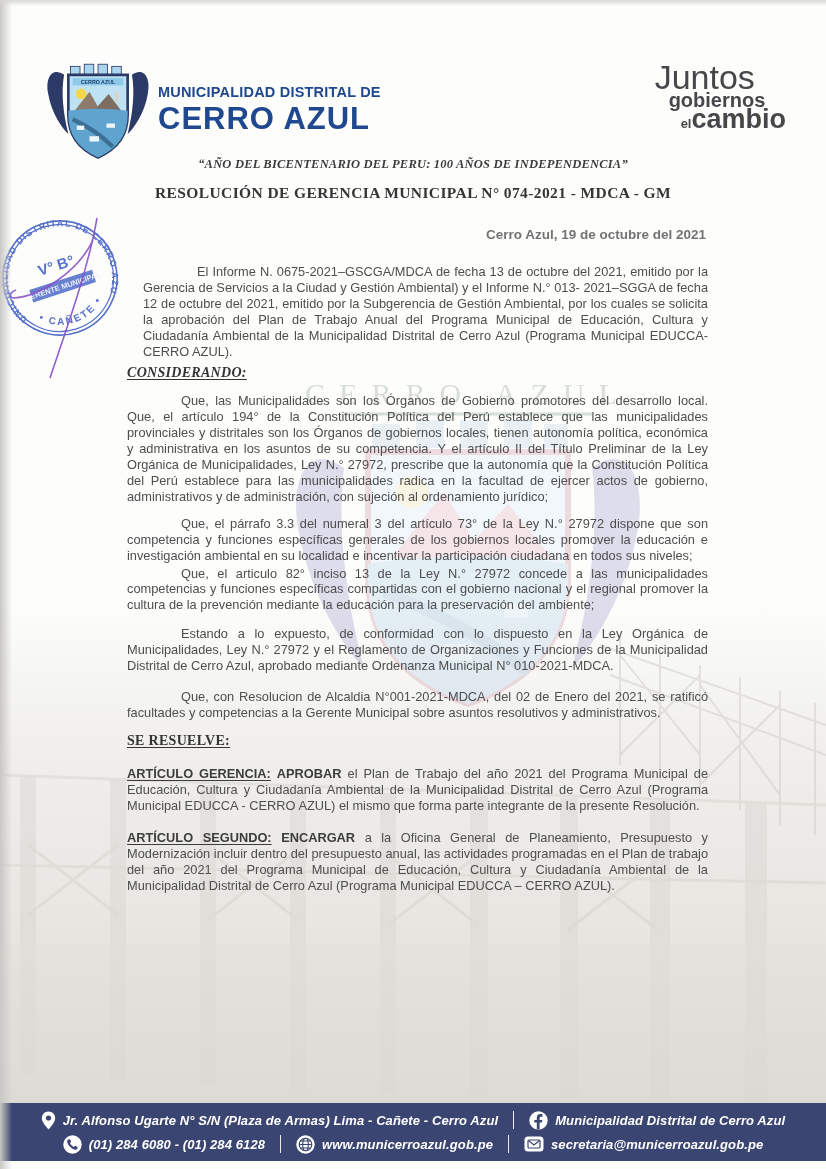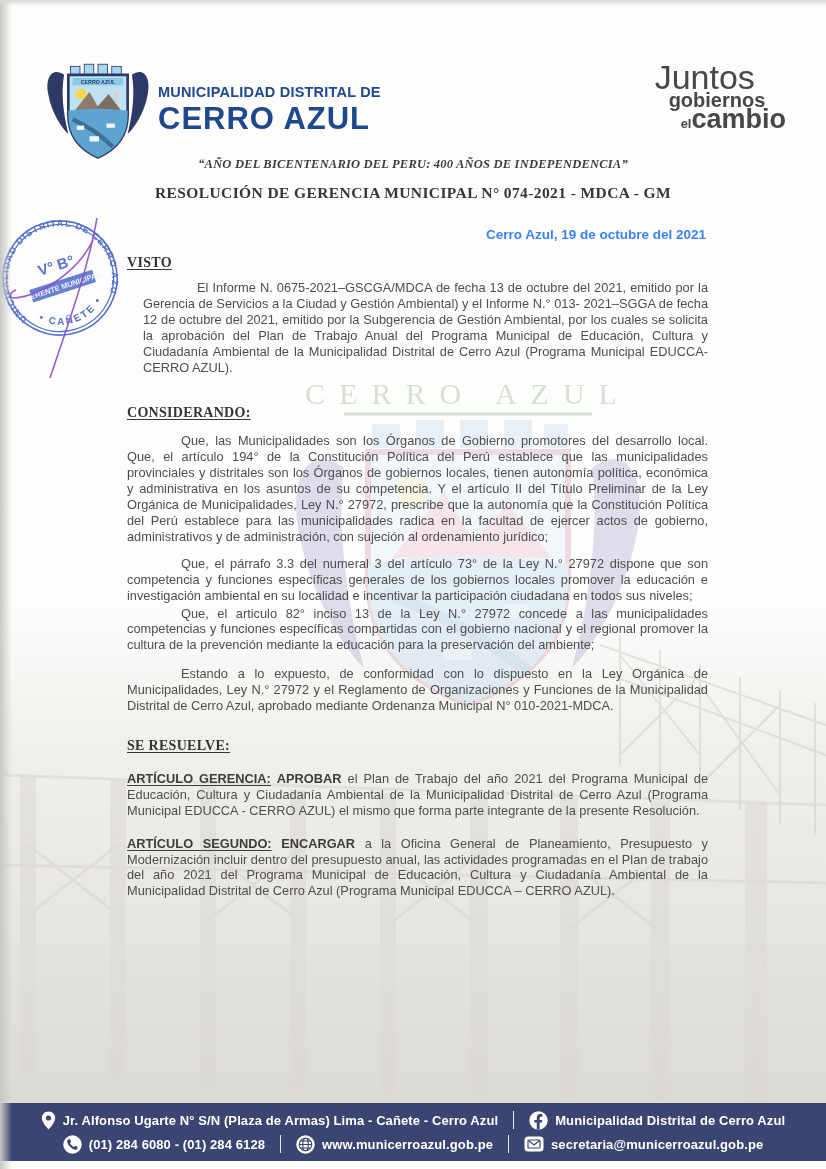--- a/index.html
+++ b/index.html
@@ -28,52 +28,52 @@
   .slogan .l3{margin-left:26px;}
   .slogan .l3 .el{font-size:13px;font-weight:bold;}
   .slogan .l3 .cambio{font-size:27px;font-weight:bold;}
   
   .year-quote{position:absolute;left:0;top:157px;width:100%;text-align:center;z-index:3;
     font-family:"Liberation Serif",serif;font-weight:bold;font-style:italic;
     font-size:12.5px;color:#3c3c3c;letter-spacing:.2px;}
   .res-title{position:absolute;left:0;top:184px;width:100%;text-align:center;z-index:3;
     font-family:"Liberation Serif",serif;font-weight:bold;font-size:15.5px;color:#353535;letter-spacing:.4px;}
   .date-line{position:absolute;right:120px;top:227px;z-index:3;
-    font-weight:bold;font-size:13.5px;color:#3b82f6;}
+    font-weight:bold;font-size:13.5px;color:#737373;}
   
   .stamp-wrap{position:absolute;left:0px;top:200px;width:210px;height:290px;z-index:4;}
   
   .watermark{position:absolute;left:268px;top:368px;z-index:0;opacity:.30;}
   
   .pier{position:absolute;left:0;top:615px;z-index:0;opacity:.55;}
   
   .content{position:absolute;left:127px;top:255px;width:581px;z-index:3;}
   .content p{margin:0;text-align:justify;font-size:12.8px;line-height:15.9px;color:#4e4e4e;}
   .content p.ind{text-indent:54px;}
   .h-serif{font-family:"Liberation Serif",serif;font-weight:bold;font-size:14px;color:#343434;
     text-decoration:underline;text-underline-offset:2px;letter-spacing:.3px;}
   #visto-h{margin:0;}
   #p-visto{margin-top:9px;margin-left:16px;}
-  #considerando-h{margin-top:30px;display:inline-block;}
+  #considerando-h{margin-top:6px;display:inline-block;font-style:italic;}
   #c-p0{margin-top:12px;}
   #c-p1{margin-top:11px;}
   #c-p2{margin-top:2px;}
   #c-p3{margin-top:13px;}
   #c-p4{margin-top:15px;}
-  #resuelve-h{margin-top:24px;display:inline-block;}
+  #resuelve-h{margin-top:12px;display:inline-block;}
   .article{margin-top:17px !important;}
   .art-label{font-weight:bold;color:#3c3c3c;text-decoration:underline;text-underline-offset:2px;}
   .art-action{font-weight:bold;color:#3c3c3c;}
   
   .footer{position:absolute;left:0;top:1103px;width:826px;height:58px;background:#3b4571;z-index:5;
     display:flex;flex-direction:column;justify-content:center;gap:5px;}
   .f-row{display:flex;align-items:center;justify-content:center;gap:11px;
     color:#fff;font-weight:bold;font-size:13px;letter-spacing:.1px;}
   .f-div{width:0;height:18px;border-left:1.6px solid #e8eaf2;margin:0 4px;}
-  .f-item{display:flex;align-items:center;gap:7px;}
+  .f-item{display:flex;align-items:center;gap:7px;font-style:italic;}
 </style>
 </head>
 <body>
 
 <div class="scan-edge-left"></div>
 <div class="scan-edge-top"></div>
 <div class="scan-wash"></div>
 
 <svg class="pier" width="826" height="490" viewBox="0 0 826 490">
   <g stroke="#c9c6c1" stroke-width="2" fill="none" opacity=".8">
@@ -161,21 +161,21 @@
     <div class="org-small">MUNICIPALIDAD DISTRITAL DE</div>
     <div class="org-large">CERRO AZUL</div>
   </div>
   <div class="slogan">
     <div class="l1">Juntos</div>
     <div class="l2">gobiernos</div>
     <div class="l3"><span class="el">el</span><span class="cambio">cambio</span></div>
   </div>
 </div>
 
-<div class="year-quote">“AÑO DEL BICENTENARIO DEL PERU: 400 AÑOS DE INDEPENDENCIA”</div>
+<div class="year-quote">“AÑO DEL BICENTENARIO DEL PERU: 100 AÑOS DE INDEPENDENCIA”</div>
 <div class="res-title">RESOLUCIÓN DE GERENCIA MUNICIPAL N° 074-2021 - MDCA - GM</div>
 <div class="date-line">Cerro Azul, 19 de octubre del 2021</div>
 
 <div class="stamp-wrap">
   <svg width="210" height="290" viewBox="0 0 210 290">
     <g transform="translate(60,78) rotate(-18)" opacity=".88">
       <circle cx="0" cy="0" r="57" fill="none" stroke="#3f5ec4" stroke-width="1.6"></circle>
       <circle cx="0" cy="0" r="53.5" fill="none" stroke="#3f5ec4" stroke-width="1.2"></circle>
       <defs>
         <path id="arcTop" d="M -44,28 A 52 52 0 1 1 44,28"></path>
@@ -192,28 +192,28 @@
       <text x="0" y="11.5" text-anchor="middle" font-family="Liberation Sans,sans-serif" font-size="7.5" font-weight="bold" fill="#eef1fb">GERENTE MUNICIPAL</text>
     </g>
     <g stroke="#8a4fc8" stroke-width="1.6" fill="none" opacity=".9">
       <path d="M97,18 C88,70 66,130 50,178"></path>
       <path d="M93,40 C78,72 40,96 14,98 C8,98 10,92 16,90"></path>
     </g>
   </svg>
 </div>
 
 <div class="content">
-  <div class="h-serif" id="visto-h">VISTO</div>
   <p class="ind" id="p-visto">El Informe N. 0675-2021–GSCGA/MDCA de fecha 13 de octubre del 2021, emitido por la Gerencia de Servicios a la Ciudad y Gestión Ambiental) y el Informe N.° 013- 2021–SGGA de fecha 12 de octubre del 2021, emitido por la Subgerencia de Gestión Ambiental, por los cuales se solicita la aprobación del Plan de Trabajo Anual del Programa Municipal de Educación, Cultura y Ciudadanía Ambiental de la Municipalidad Distrital de Cerro Azul (Programa Municipal EDUCCA-CERRO AZUL).</p>
 
   <div class="h-serif" id="considerando-h">CONSIDERANDO:</div>
   <p class="ind" id="c-p0">Que, las Municipalidades son los Órganos de Gobierno promotores del desarrollo local. Que, el artículo 194° de la Constitución Política del Perú establece que las municipalidades provinciales y distritales son los Órganos de gobiernos locales, tienen autonomía política, económica y administrativa en los asuntos de su competencia. Y el artículo II del Título Preliminar de la Ley Orgánica de Municipalidades, Ley N.° 27972, prescribe que la autonomía que la Constitución Política del Perú establece para las municipalidades radica en la facultad de ejercer actos de gobierno, administrativos y de administración, con sujeción al ordenamiento jurídico;</p>
   <p class="ind" id="c-p1">Que, el párrafo 3.3 del numeral 3 del artículo 73° de la Ley N.° 27972 dispone que son competencia y funciones específicas generales de los gobiernos locales promover la educación e investigación ambiental en su localidad e incentivar la participación ciudadana en todos sus niveles;</p>
   <p class="ind" id="c-p2">Que, el articulo 82° inciso 13 de la Ley N.° 27972 concede a las municipalidades competencias y funciones específicas compartidas con el gobierno nacional y el regional promover la cultura de la prevención mediante la educación para la preservación del ambiente;</p>
   <p class="ind" id="c-p3">Estando a lo expuesto, de conformidad con lo dispuesto en la Ley Orgánica de Municipalidades, Ley N.° 27972 y el Reglamento de Organizaciones y Funciones de la Municipalidad Distrital de Cerro Azul, aprobado mediante Ordenanza Municipal N° 010-2021-MDCA.</p>
+  <p class="ind" id="c-p4">Que, con Resolucion de Alcaldia N°001-2021-MDCA, del 02 de Enero del 2021, se ratificó facultades y competencias a la Gerente Municipal sobre asuntos resolutivos y administrativos.</p>
 
   <div class="h-serif" id="resuelve-h">SE RESUELVE:</div>
 
   <p class="article">
     <span class="art-label">ARTÍCULO GERENCIA:</span>
     <span class="art-action">APROBAR</span>
     <span>el Plan de Trabajo del año 2021 del Programa Municipal de Educación, Cultura y Ciudadanía Ambiental de la Municipalidad Distrital de Cerro Azul (Programa Municipal EDUCCA - CERRO AZUL) el mismo que forma parte integrante de la presente Resolución.</span>
   </p>
   <p class="article">
     <span class="art-label">ARTÍCULO SEGUNDO:</span>

